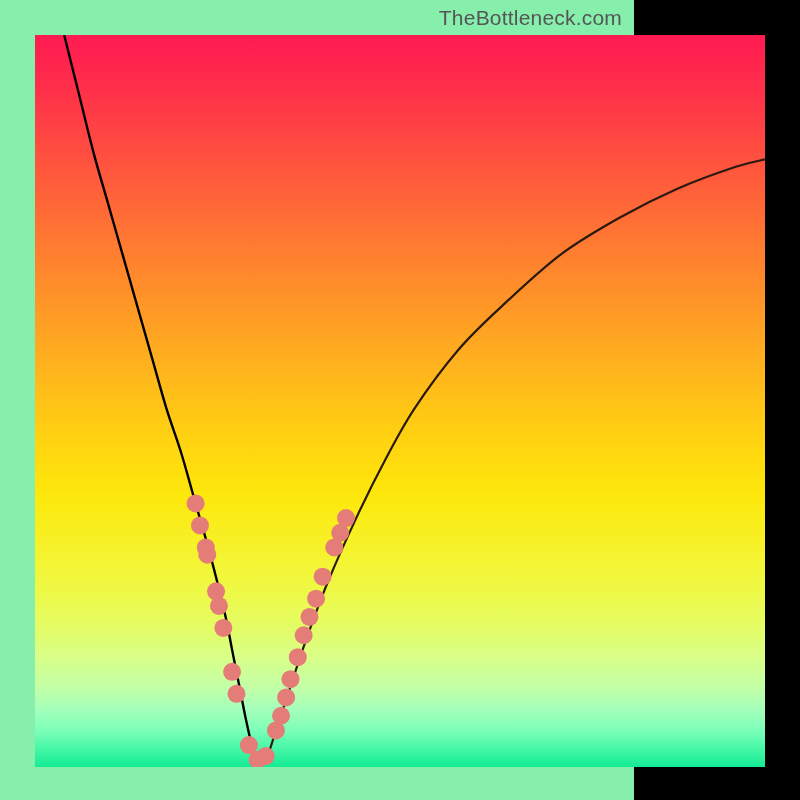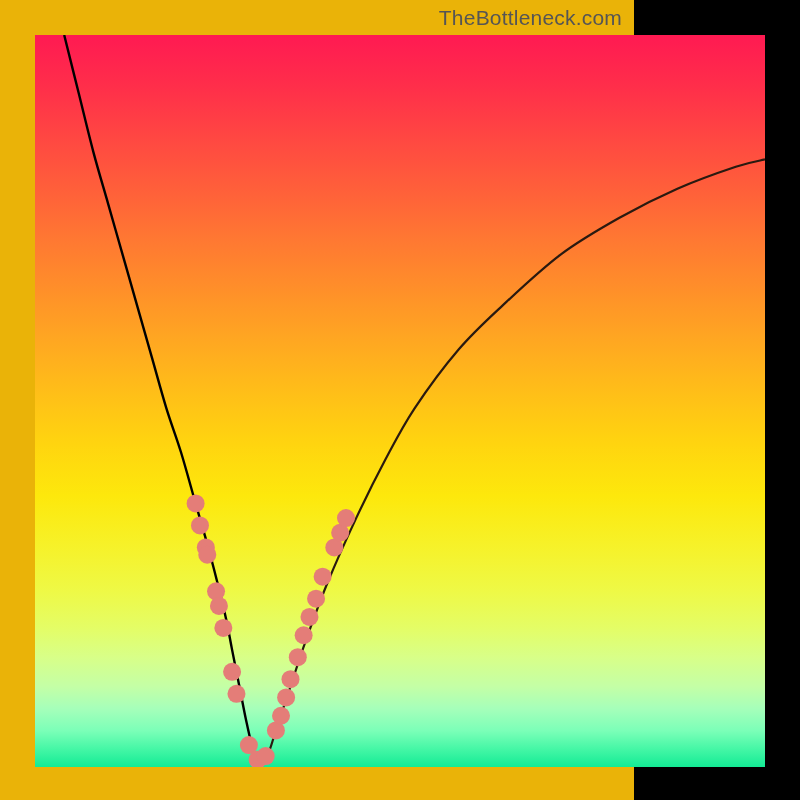--- a/index.html
+++ b/index.html
@@ -8,21 +8,21 @@
     width: 800px;
     height: 800px;
     overflow: hidden;
     background: #000;
     font-family: Arial, Helvetica, sans-serif;
   }
   .frame {
     position: relative;
     width: 634px;
     height: 800px;
-    background: #eab308;
+    background: #86efac;
   }
   .plot {
     position: absolute;
     left: 35px;
     top: 35px;
     width: 730px;
     height: 732px;
     
     background: linear-gradient(to bottom,
       #ff1a52 0%,

